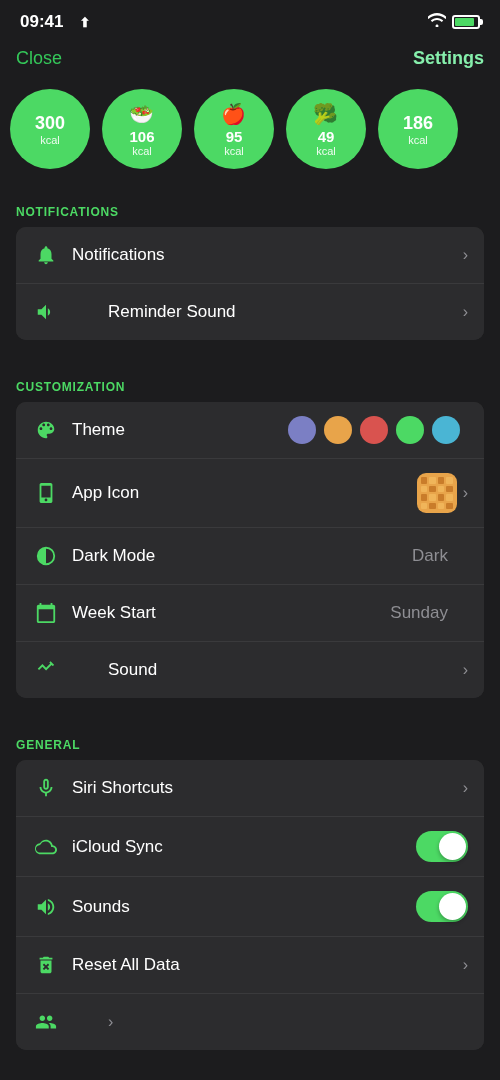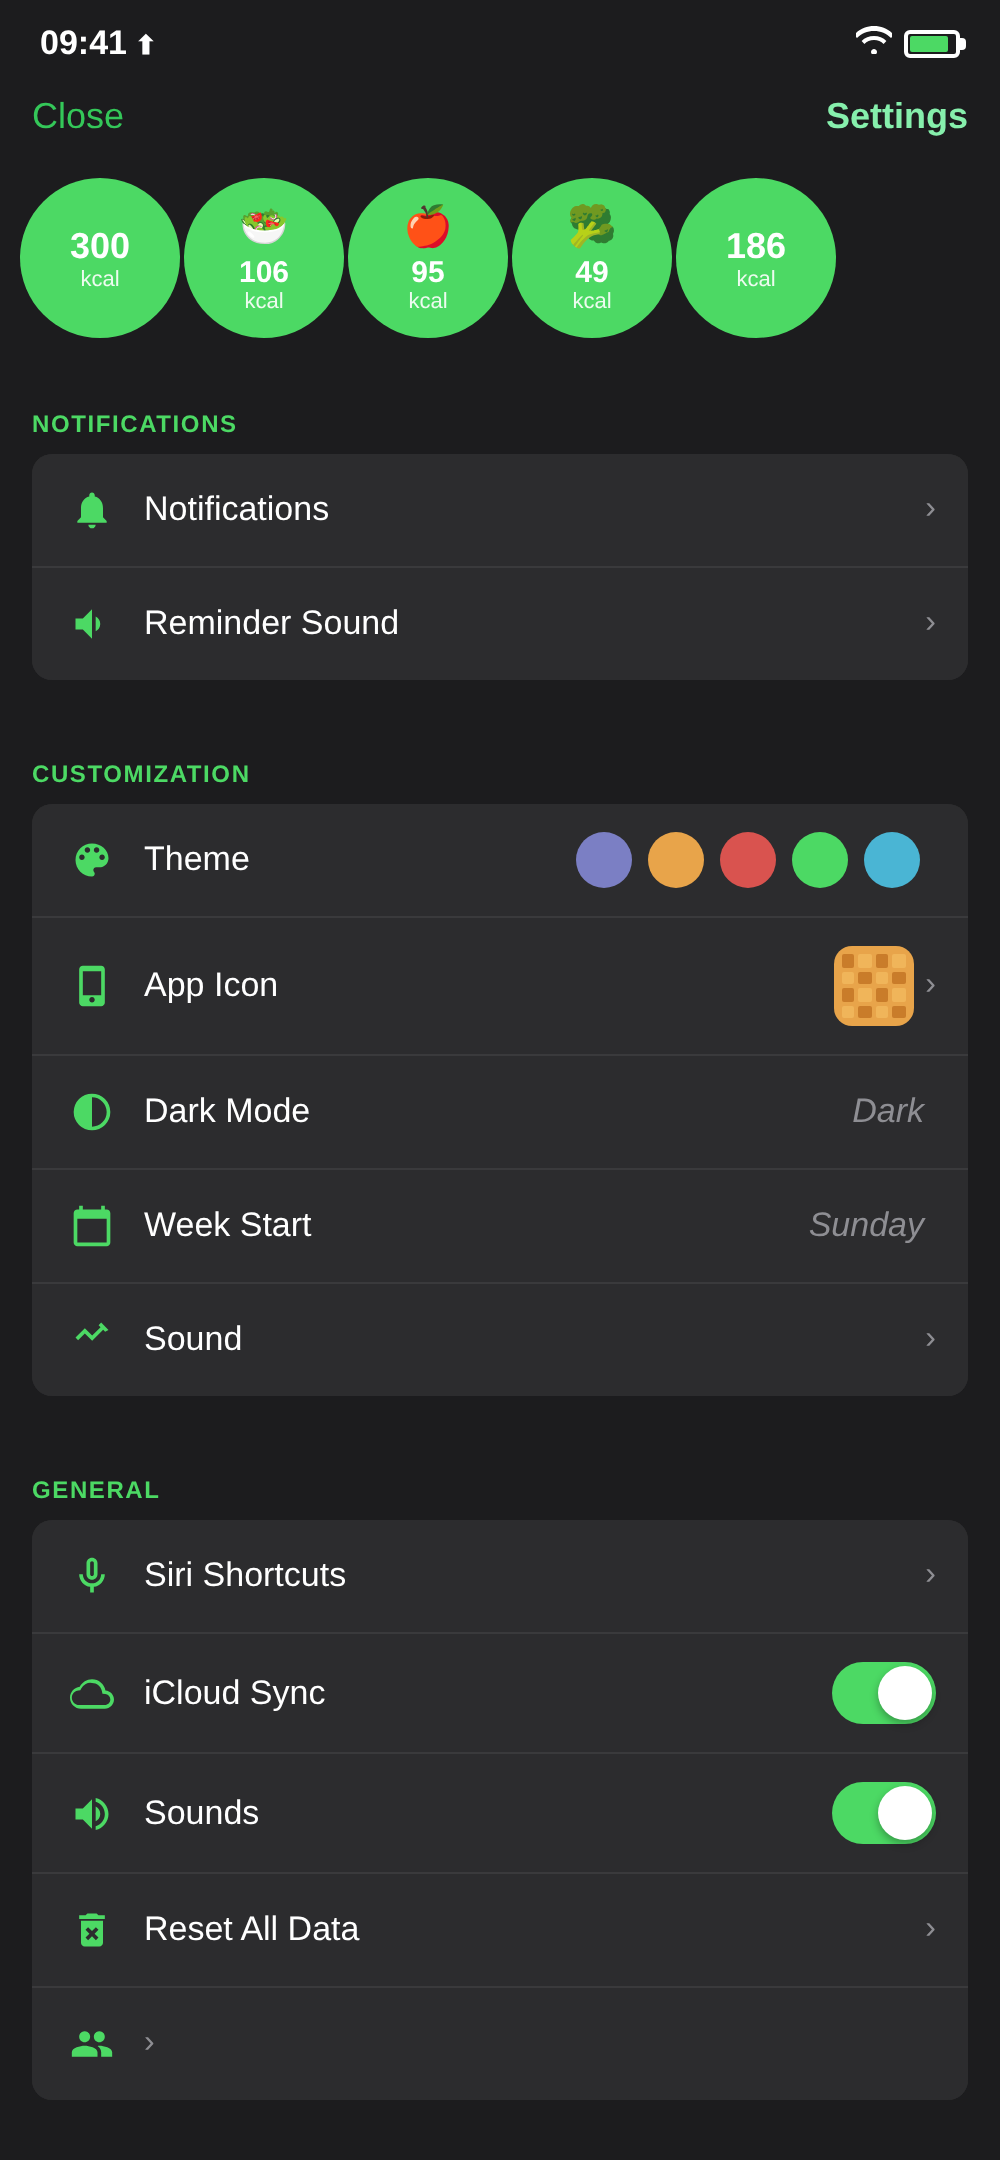--- a/index.html
+++ b/index.html
@@ -20,21 +20,21 @@
       align-items: center;
       padding: 12px 20px 8px;
       background: #1c1c1e;
     }
     .status-time {
       font-size: 17px;
       font-weight: 600;
       color: #fff;
       display: flex;
       align-items: center;
-      gap: 4px;
+      gap: 16px;
     }
     .status-icons {
       display: flex;
       align-items: center;
       gap: 6px;
     }
     .wifi-icon { color: #fff; font-size: 16px; }
     .battery-icon {
       display: flex;
       align-items: center;
@@ -87,21 +87,21 @@
       font-weight: 600;
       color: #86efac;
     }
 
     
     .food-circles-container {
       display: flex;
       padding: 8px 0 16px;
       background: #1c1c1e;
       overflow: hidden;
-      gap: 2px;
+      gap: 12px;
       padding-left: 10px;
     }
     .food-circle {
       width: 80px;
       height: 80px;
       border-radius: 50%;
       background: #4cd964;
       display: flex;
       flex-direction: column;
       align-items: center;
@@ -138,20 +138,21 @@
     .settings-row {
       display: flex;
       align-items: center;
       padding: 14px 16px;
       background: #2c2c2e;
       border-bottom: 0.5px solid #3a3a3c;
       cursor: pointer;
     }
     .settings-row:last-child {
       border-bottom: none;
+      gap: 36px;
     }
     .settings-section {
       background: #2c2c2e;
       border-radius: 10px;
       margin: 0 16px 20px;
       overflow: hidden;
     }
     .row-icon {
       width: 28px;
       height: 28px;
@@ -167,22 +168,21 @@
       fill: #4cd964;
     }
     .row-label {
       flex: 1;
       font-size: 17px;
       color: #fff;
     }
     .row-value {
       font-size: 17px;
       color: #8e8e93;
-      margin-right: 6px;
-      font-style: italic;
+      margin-right: 20px;
     }
     .chevron {
       color: #8e8e93;
       font-size: 16px;
       line-height: 1;
     }
 
     
     .theme-colors {
       display: flex;

